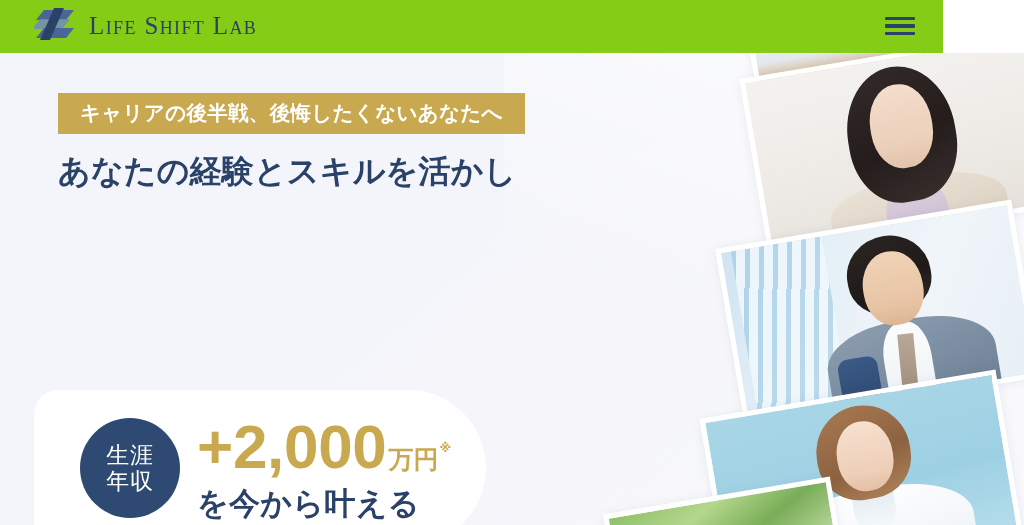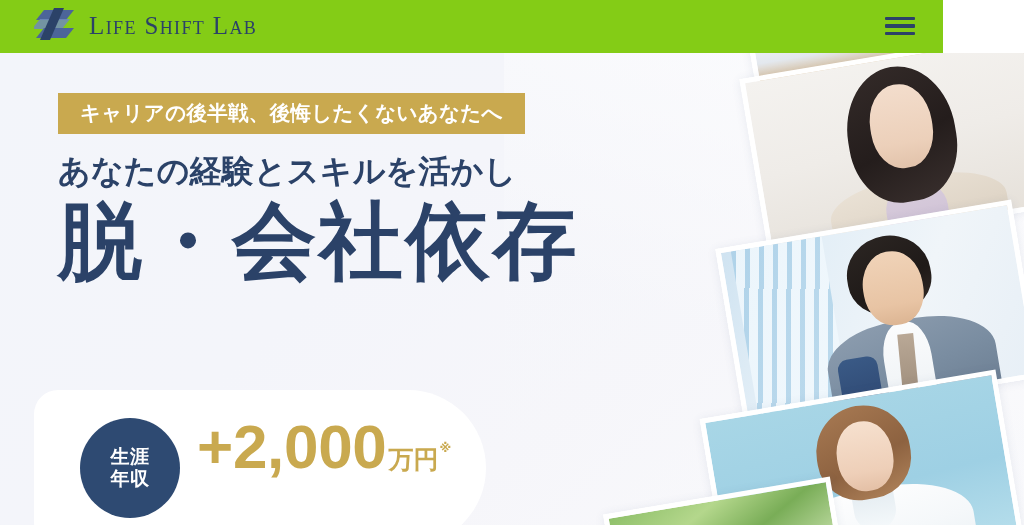--- a/index.html
+++ b/index.html
@@ -172,22 +172,22 @@
     background: #2e4a72;
     color: #ffffff;
     display: flex;
     flex-direction: column;
     align-items: center;
     justify-content: center;
     gap: 1px;
     line-height: 1.08;
   }
   .income-circle span {
-    font-size: 19px;
-    font-weight: 700;
+    font-size: 23px;
+    font-weight: 400;
     letter-spacing: 0.03em;
   }
 
   .income-text {
     position: absolute;
     left: 163px;
     top: 26px;
     width: 290px;
   }
 
@@ -416,35 +416,35 @@
         <div class="face p3-face"></div>
       </div>
 
       <div class="photo photo-4"></div>
 
     </div>
 
     <div class="hero-copy">
       <div class="eyebrow-badge">キャリアの後半戦、後悔したくないあなたへ</div>
       <h2 class="headline-sub">あなたの経験とスキルを活かし</h2>
-      <h1 class="headline-main">脱・会社依存</h1>
     </div>
 
     <div class="income-card">
 
       <div class="income-circle">
         <span>生涯</span>
         <span>年収</span>
       </div>
 
       <div class="income-text">
         <div class="income-amount">
           <span class="amt-num">+2,000</span>
           <span class="amt-unit">万円</span>
           <span class="amt-note">※</span>
         </div>
+        <div class="income-tagline">を今から叶える</div>
       </div>
 
     </div>
 
   </section>
 
 </div>
 
 </body></html>

